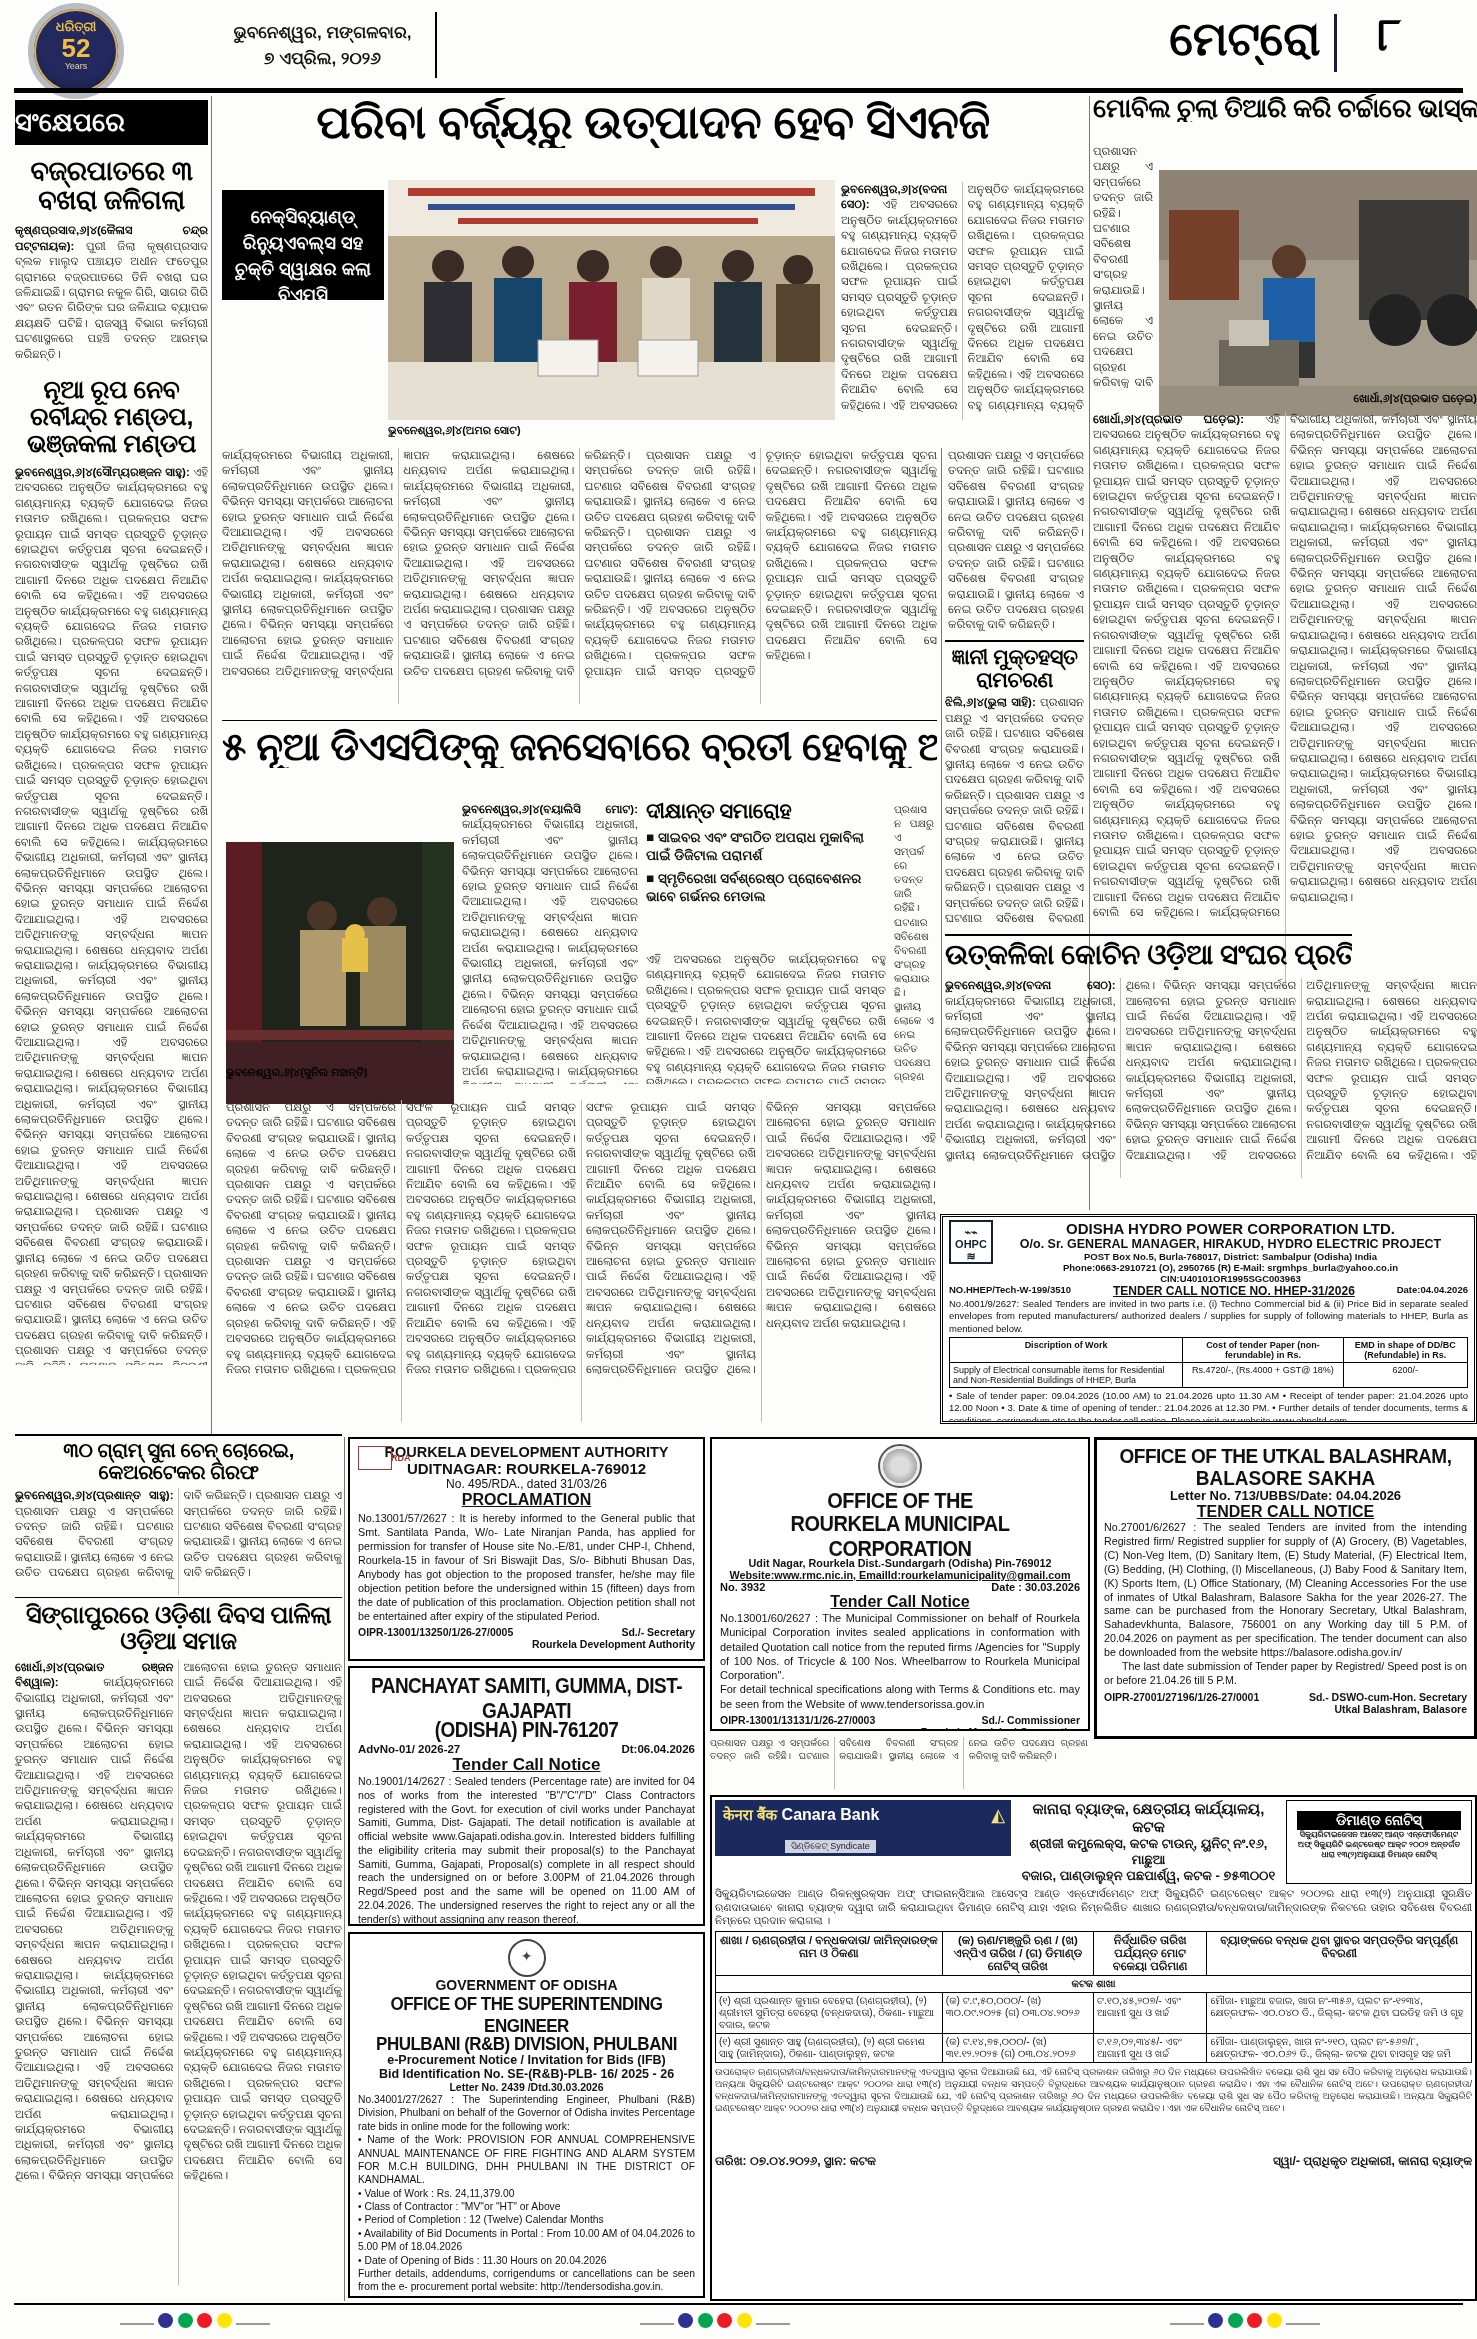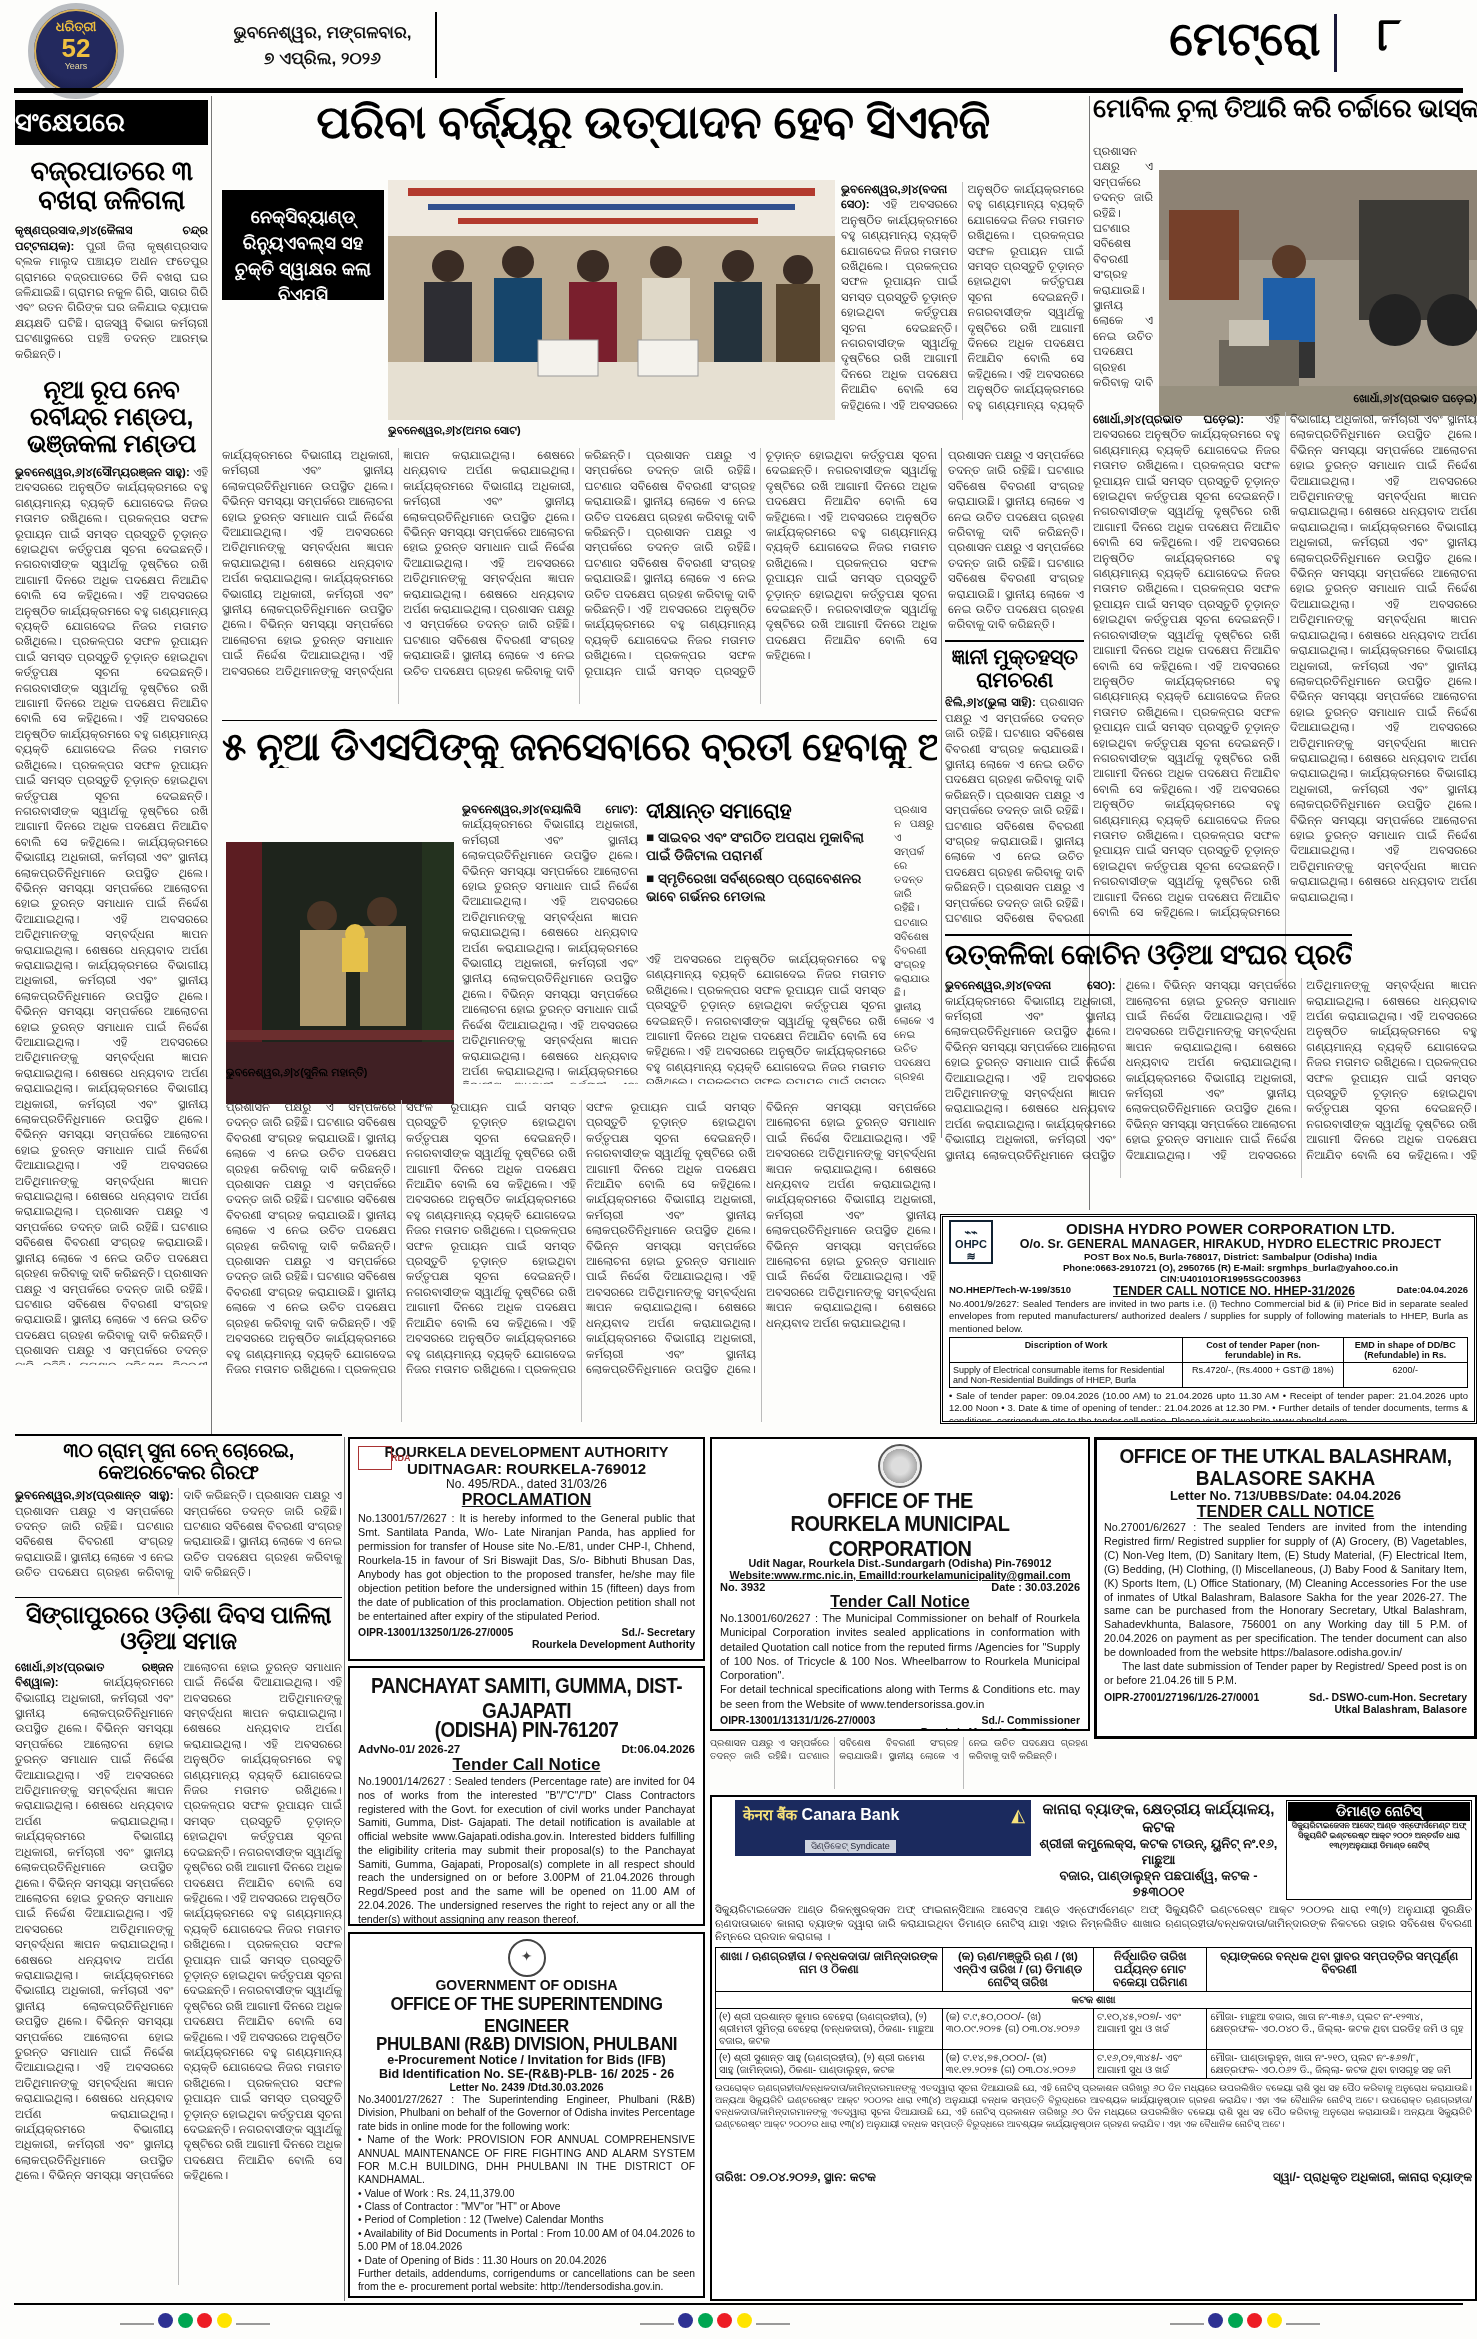--- a/index.html
+++ b/index.html
@@ -292,32 +292,32 @@
     <div class="nbody" style="font-size:10.7px;">No.27001/6/2627 : The sealed Tenders are invited from the intending Registred firm/ Registred supplier for supply of (A) Grocery, (B) Vagetables, (C) Non-Veg Item, (D) Sanitary Item, (E) Study Material, (F) Electrical Item, (G) Bedding, (H) Clothing, (I) Miscellaneous, (J) Baby Food &amp; Sanitary Item, (K) Sports Item, (L) Office Stationary, (M) Cleaning Accessories For the use of inmates of Utkal Balashram, Balasore Sakha for the year 2026-27. The same can be purchased from the Honorary Secretary, Utkal Balashram, Sahadevkhunta, Balasore, 756001 on any Working day till 5 P.M. of 20.04.2026 on payment as per specification. The tender document can also be downloaded from the website https://balasore.odisha.gov.in/</div>
     <div class="nbody" style="font-size:10.7px;text-indent:18px;">The last date submission of Tender paper by Registred/ Speed post is on or before 21.04.26 till 5 P.M.</div>
     <div class="nfoot">
       <span>OIPR-27001/27196/1/26-27/0001</span>
       <span style="text-align:right;"><span>Sd.- DSWO-cum-Hon. Secretary</span><br><span>Utkal Balashram, Balasore</span></span>
     </div>
   </div>
 
   <div class="abs" style="left:710px;top:1795px;width:767px;height:506px;border:2px solid #000;background:#fff;box-sizing:border-box;padding:3px;overflow:hidden;">
     <div style="display:flex;gap:4px;">
-      <div style="width:296px;height:56px;background:#1b2a5e;color:#fff;position:relative;padding:4px 8px;box-sizing:border-box;margin-left:20px;">
+      <div style="width:296px;height:56px;background:#1b2a5e;color:#fff;position:relative;padding:4px 8px;box-sizing:border-box;">
         <span style="font-weight:bold;font-size:15px;color:#f7e27a;">केनरा बैंक</span>
         <span style="font-weight:bold;font-size:16px;">Canara Bank</span>
         <span style="position:absolute;right:6px;top:4px;color:#f7e27a;font-size:18px;">◭</span>
         <div style="position:absolute;left:70px;bottom:3px;background:#cfd4de;color:#223;font-size:9px;padding:1px 6px;">ସିଣ୍ଡିକେଟ୍ Syndicate</div>
       </div>
       <div style="flex:1;text-align:center;font-weight:bold;">
         <div style="font-size:15px;">କାନାରା ବ୍ୟାଙ୍କ, କ୍ଷେତ୍ରୀୟ କାର୍ଯ୍ୟାଳୟ, କଟକ</div>
         <div style="font-size:13px;">ଶ୍ରୀଜୀ କମ୍ପ୍ଲେକ୍ସ, କଟକ ଟାଉନ୍, ୟୁନିଟ୍ ନଂ.୧୬, ମାଛୁଆ</div>
         <div style="font-size:13px;">ବଜାର, ପାଣ୍ଡାଲୁହ୍ନ ପଛପାର୍ଶ୍ୱ, କଟକ - ୭୫୩୦୦୧</div>
       </div>
-      <div style="width:186px;border:1px solid #000;padding:1px;box-sizing:border-box;">
+      <div style="width:186px;border:1px solid #000;padding:10px;box-sizing:border-box;">
         <div class="blackbox ncenter" style="font-size:14px;font-weight:bold;padding:1px 0;">ଡିମାଣ୍ଡ ନୋଟିସ୍</div>
         <div style="font-size:8px;line-height:1.25;text-align:center;font-weight:bold;">ସିକ୍ୟୁରିଟାଇଜେସନ ଆସେଟ୍ ଆଣ୍ଡ ଏନ୍‌ଫୋର୍ସମେଣ୍ଟ ଅଫ୍ ସିକ୍ୟୁରିଟି ଇଣ୍ଟରେଷ୍ଟ ଆକ୍ଟ ୨୦୦୨ ଅନ୍ତର୍ଗତ ଧାରା ୧୩(୨)ଅନୁଯାୟୀ ଡିମାଣ୍ଡ ନୋଟିସ୍</div>
       </div>
     </div>
     <div class="nbody" style="font-size:10.5px;margin-top:3px;">ସିକ୍ୟୁରିଟାଇଜେସନ ଆଣ୍ଡ ରିକନ୍‌ଷ୍ଟ୍ରକ୍ସନ ଅଫ୍ ଫାଇନାନ୍ସିଆଲ ଆସେଟ୍ସ ଆଣ୍ଡ ଏନ୍‌ଫୋର୍ସମେଣ୍ଟ ଅଫ୍ ସିକ୍ୟୁରିଟି ଇଣ୍ଟରେଷ୍ଟ ଆକ୍ଟ ୨୦୦୨ର ଧାରା ୧୩(୨) ଅନୁଯାୟୀ ସୁରକ୍ଷିତ ଋଣଦାତାଭାବେ କାନାରା ବ୍ୟାଙ୍କ ଦ୍ୱାରା ଜାରି କରାଯାଇଥିବା ଡିମାଣ୍ଡ ନୋଟିସ୍ ଯାହା ଏହାର ନିମ୍ନଲିଖିତ ଶାଖାର ଋଣଗ୍ରହୀତା/ବନ୍ଧକଦାତା/ଜାମିନ୍‌ଦାରଙ୍କ ନିକଟରେ ତାହାର ସବିଶେଷ ବିବରଣୀ ନିମ୍ନରେ ପ୍ରଦାନ କରାଗଲା ।</div>
     <table style="margin-top:3px;font-size:10px;">
       <tbody>
           <tr>
         <th style="width:30%;font-size:11.5px;">ଶାଖା / ଋଣଗ୍ରହୀତା / ବନ୍ଧକଦାତା/ ଜାମିନ୍‌ଦାରଙ୍କ ନାମ ଓ ଠିକଣା</th>
         <th style="width:20%;font-size:11.5px;">(କ) ଋଣ/ମଞ୍ଜୁରି ଋଣ / (ଖ) ଏନ୍‌ପିଏ ତାରିଖ / (ଗ) ଡିମାଣ୍ଡ ନୋଟିସ୍ ତାରିଖ</th>

